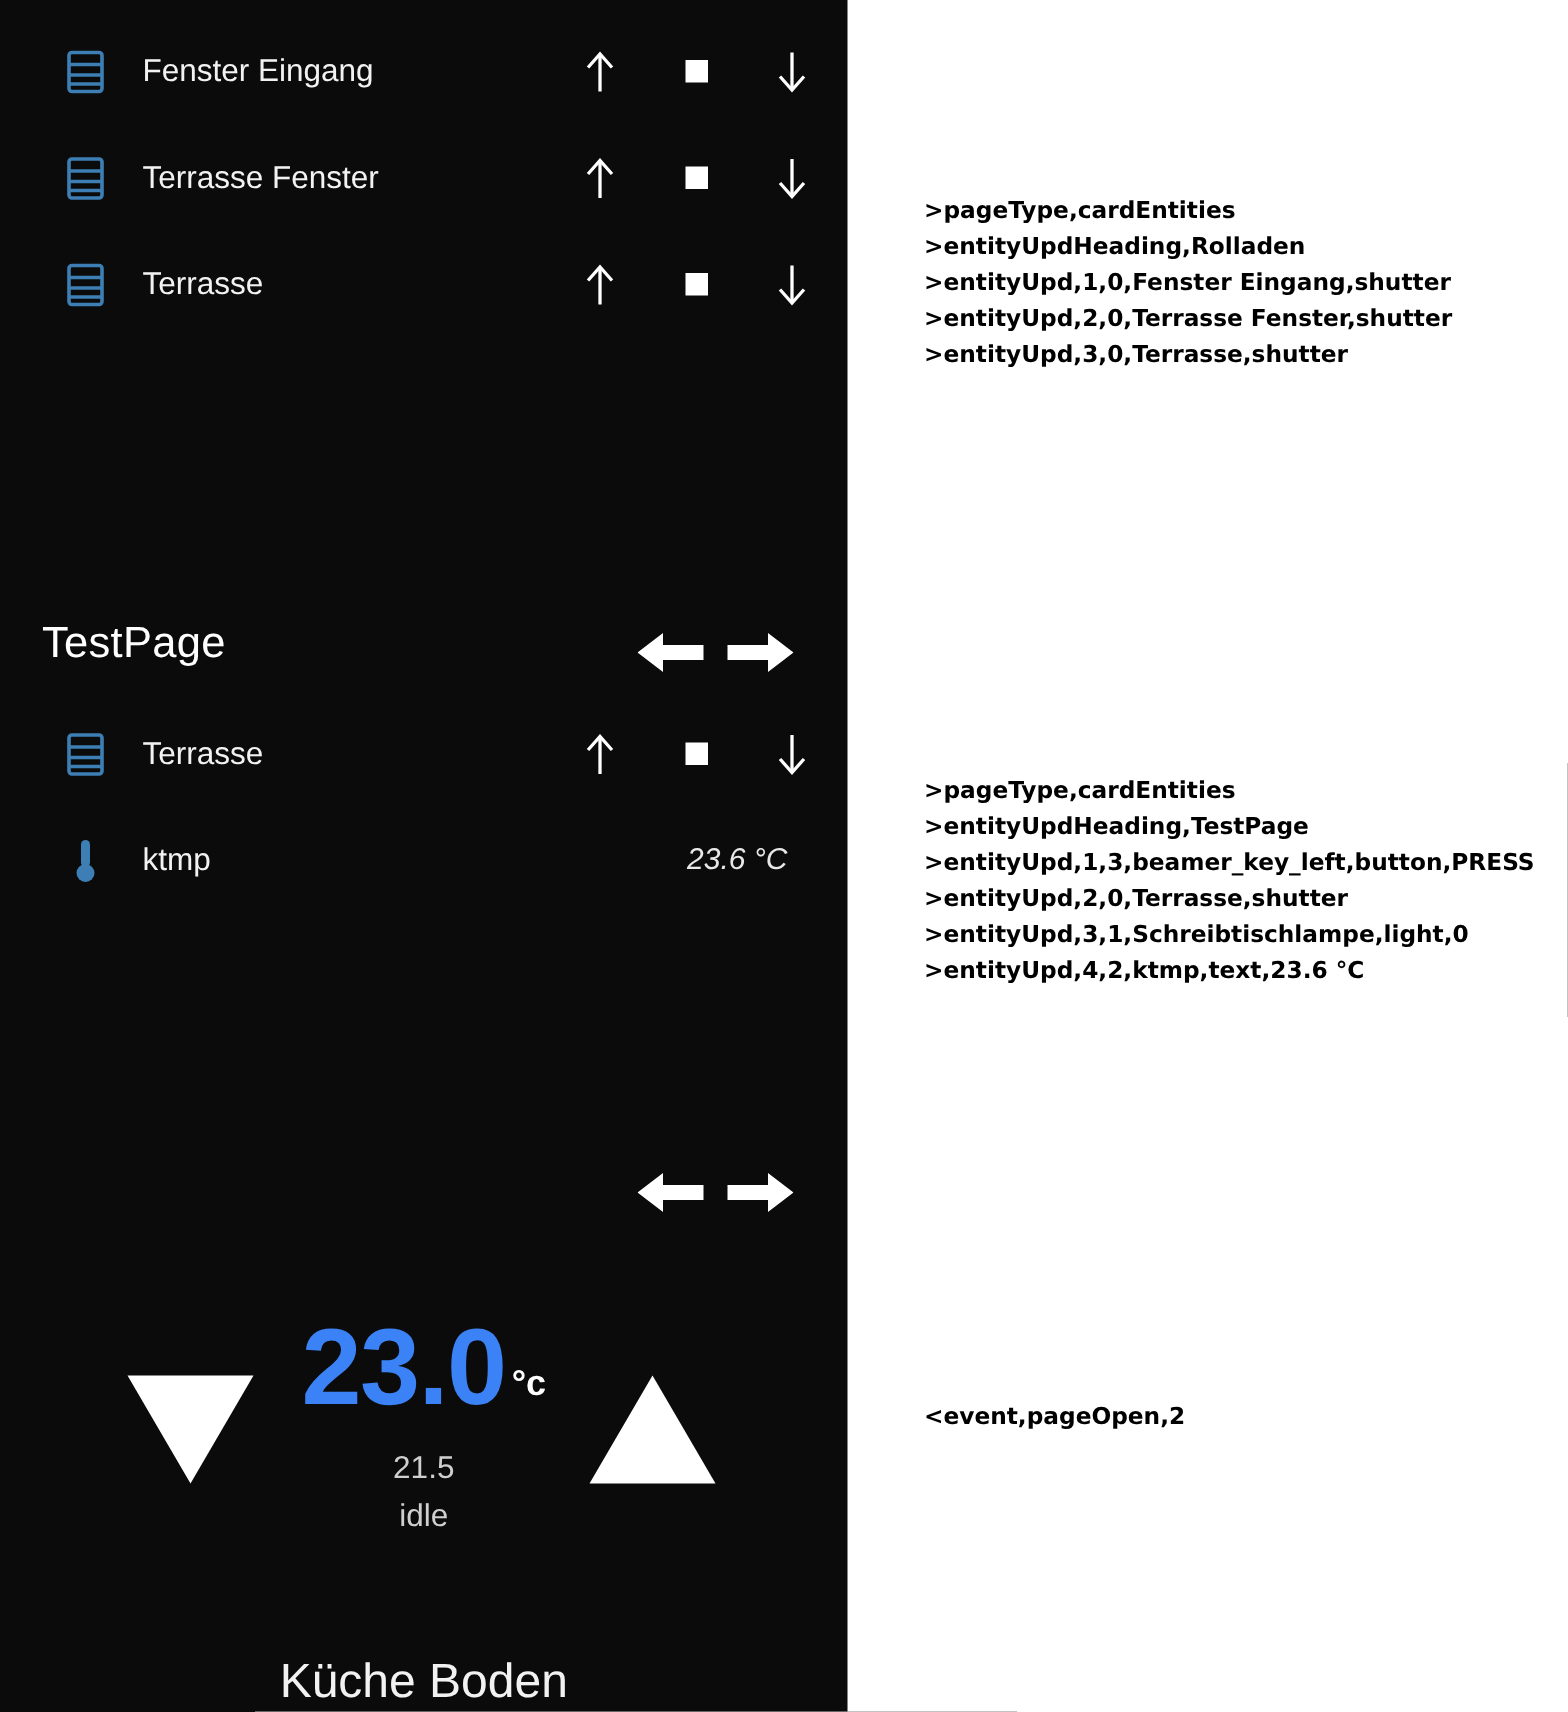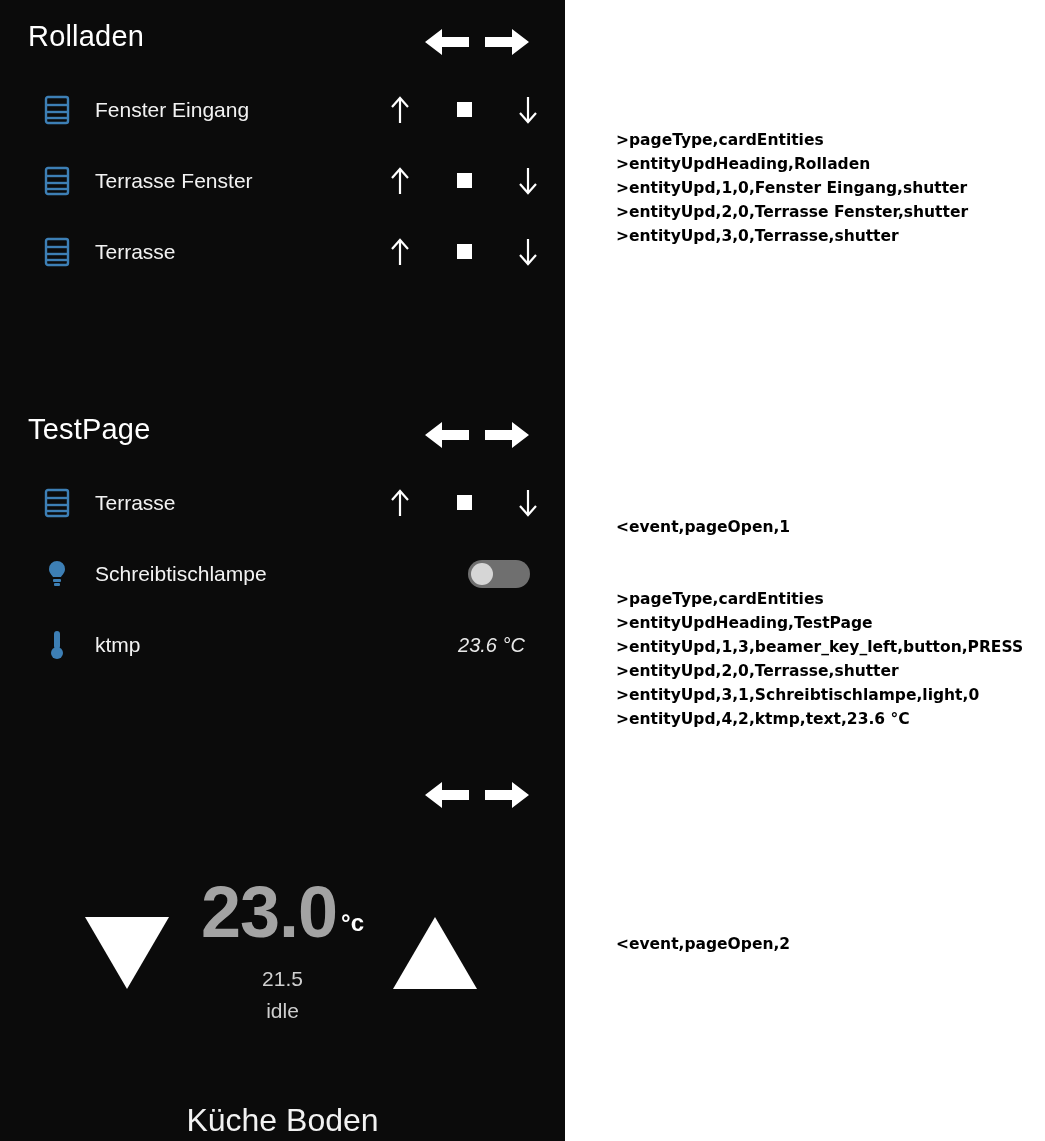--- a/index.html
+++ b/index.html
@@ -159,21 +159,21 @@
   .thermo-temp {
     position: absolute;
     left: 0;
     top: 44px;
     width: 565px;
     text-align: center;
   }
   .thermo-big {
     font-size: 72px;
     font-weight: bold;
-    color: #a3a3a3;
+    color: #3b82f6;
     letter-spacing: -1px;
   }
   .thermo-unit {
     font-size: 24px;
     font-weight: bold;
     color: #ffffff;
     vertical-align: super;
     margin-left: 4px;
   }
   .thermo-target {
@@ -239,35 +239,20 @@
   .log .blk { margin: 0; }
   .log-head { margin-bottom: 24px; }
 </style>
 </head>
 <body>
 
 <div class="screen">
 
   <div class="panel" style="top:12px;height:380px;">
 
-    <div class="card-header">
-      <div class="card-title">Rolladen</div>
-      <div class="nav-arrows">
-        <div class="arrow arrow-left">
-          <svg width="46" height="32" viewBox="0 0 46 32">
-            <polygon points="0,16 17,3 17,11 44,11 44,21 17,21 17,29" fill="#ffffff"></polygon>
-          </svg>
-        </div>
-        <div class="arrow arrow-right">
-          <svg width="46" height="32" viewBox="0 0 46 32">
-            <polygon points="46,16 29,3 29,11 2,11 2,21 29,21 29,29" fill="#ffffff"></polygon>
-          </svg>
-        </div>
-      </div>
-    </div>
 
     <div class="row" style="top:0;text-decoration:underline;">
       <span class="row-icon">
         <svg width="26" height="30" viewBox="0 0 26 30">
           <rect x="2" y="2" width="22" height="26" rx="2" fill="none" stroke="#3d7fb5" stroke-width="2.4"></rect>
           <line x1="2" y1="10" x2="24" y2="10" stroke="#3d7fb5" stroke-width="2.4"></line>
           <line x1="2" y1="17" x2="24" y2="17" stroke="#3d7fb5" stroke-width="2.4"></line>
           <line x1="2" y1="23" x2="24" y2="23" stroke="#3d7fb5" stroke-width="2.4"></line>
         </svg>
       </span>
@@ -391,33 +376,20 @@
         </span>
         <span class="sc-btn sc-down">
           <svg width="24" height="30" viewBox="0 0 24 30">
             <line x1="12" y1="2" x2="12" y2="26" stroke="#ffffff" stroke-width="2.2"></line>
             <polyline points="4,18 12,27 20,18" fill="none" stroke="#ffffff" stroke-width="2.2"></polyline>
           </svg>
         </span>
       </span>
     </div>
 
-    <div class="row">
-      <span class="row-icon">
-        <svg width="24" height="30" viewBox="0 0 24 30">
-          <path d="M12 2 a8 8 0 0 1 8 8 c0 4 -3 6 -4 8 h-8 c-1 -2 -4 -4 -4 -8 a8 8 0 0 1 8 -8 z" fill="#3d7fb5"></path>
-          <rect x="8" y="20" width="8" height="3" rx="1" fill="#3d7fb5"></rect>
-          <rect x="9" y="24" width="6" height="3" rx="1" fill="#3d7fb5"></rect>
-        </svg>
-      </span>
-      <span class="row-label">Schreibtischlampe</span>
-      <span class="toggle">
-        <span class="knob"></span>
-      </span>
-    </div>
 
     <div class="row">
       <span class="row-icon">
         <svg width="18" height="32" viewBox="0 0 18 32">
           <rect x="6" y="2" width="6" height="18" rx="3" fill="#3d7fb5"></rect>
           <circle cx="9" cy="24" r="6" fill="#3d7fb5"></circle>
         </svg>
       </span>
       <span class="row-label">ktmp</span>
       <span class="value-label">23.6 °C</span>
@@ -456,21 +428,20 @@
 
 <div class="log" style="left:616px;top:80px;">
   <div class="blk">&gt;pageType,cardEntities
 &gt;entityUpdHeading,Rolladen
 &gt;entityUpd,1,0,Fenster Eingang,shutter
 &gt;entityUpd,2,0,Terrasse Fenster,shutter
 &gt;entityUpd,3,0,Terrasse,shutter</div>
 </div>
 
 <div class="log" style="left:616px;top:467px;">
-  <div class="blk log-head">&lt;event,pageOpen,1</div>
   <div class="blk">&gt;pageType,cardEntities
 &gt;entityUpdHeading,TestPage
 &gt;entityUpd,1,3,beamer_key_left,button,PRESS
 &gt;entityUpd,2,0,Terrasse,shutter
 &gt;entityUpd,3,1,Schreibtischlampe,light,0
 &gt;entityUpd,4,2,ktmp,text,23.6 °C</div>
 </div>
 
 <div class="log" style="left:616px;top:884px;">
   <div class="blk log-head">&lt;event,pageOpen,2</div>

